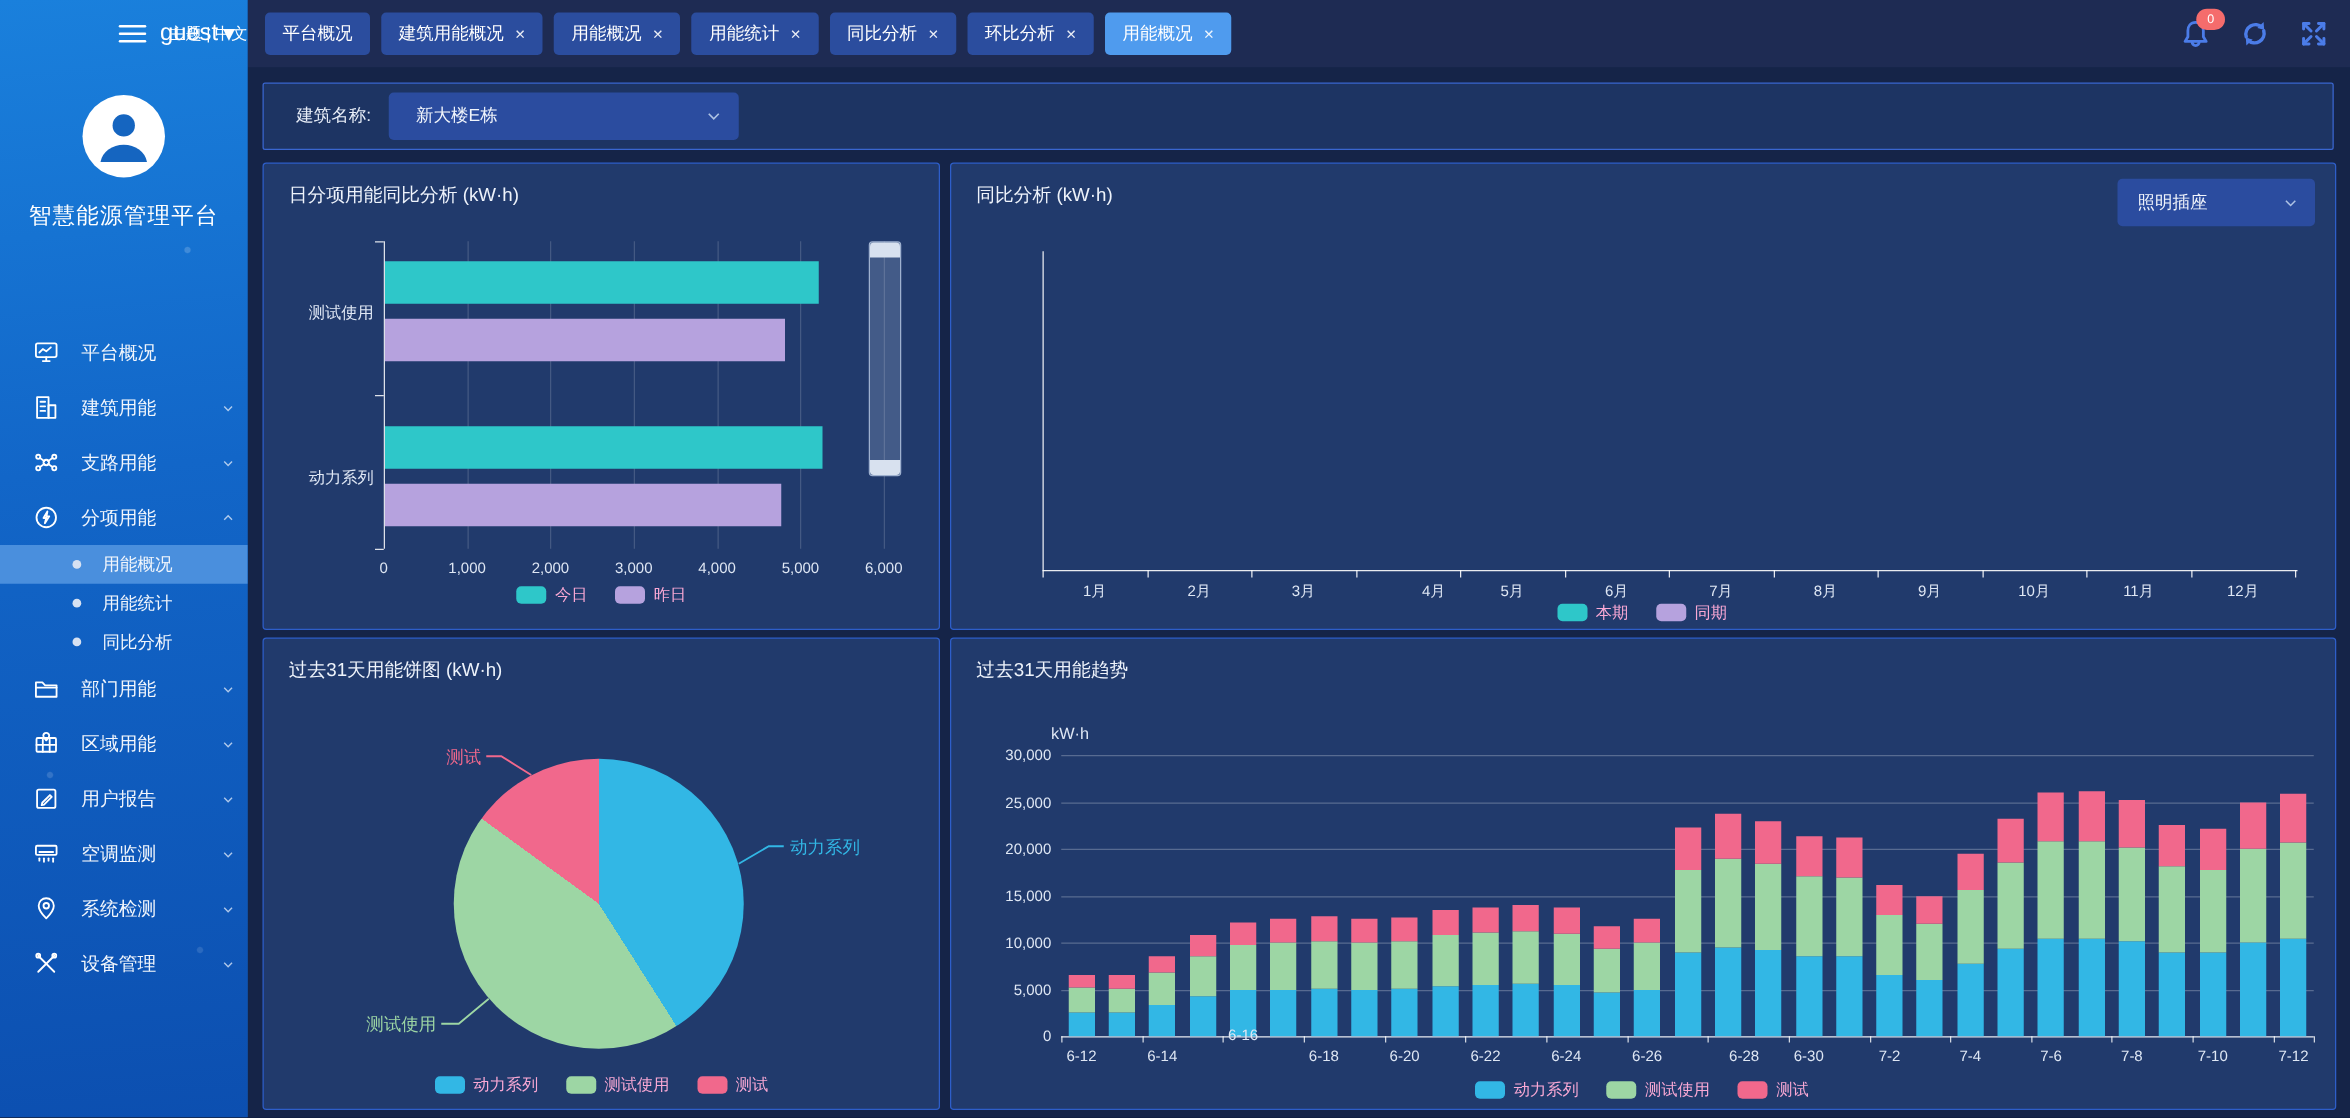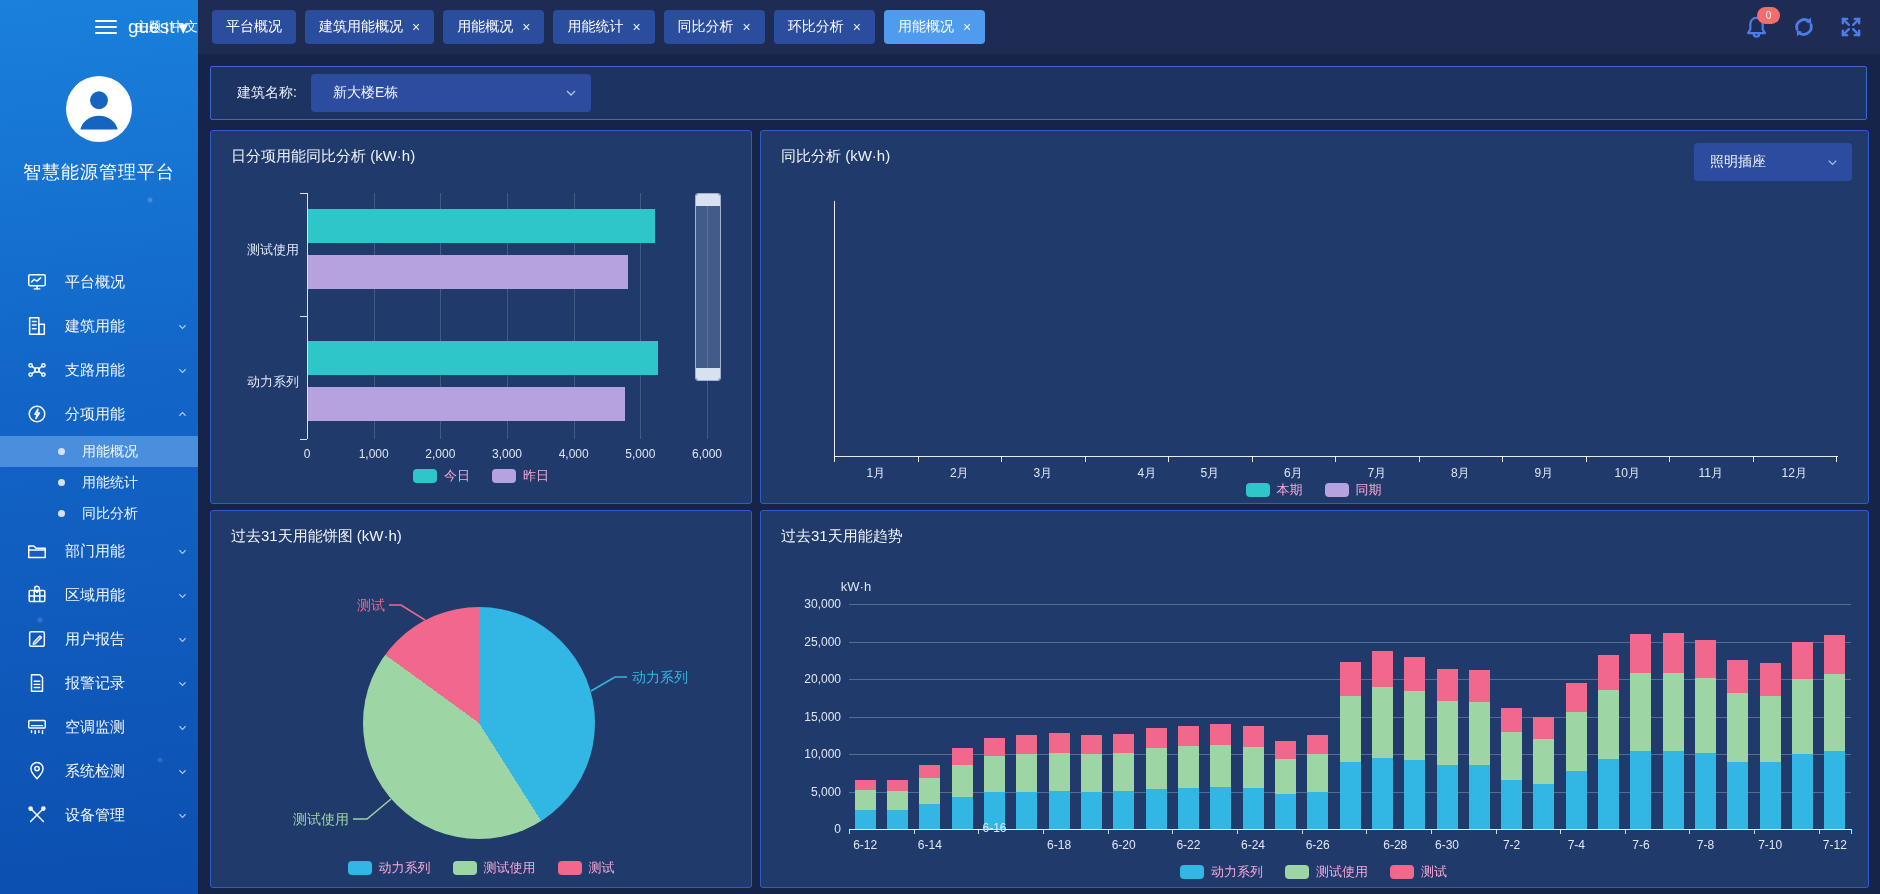--- a/index.html
+++ b/index.html
@@ -207,36 +207,20 @@
           </span>
         </div>
         <div class="menu-item">
           <span class="mi-icon">
             <svg width="22" height="22" viewBox="0 0 24 24" fill="none" stroke="#ffffff" stroke-width="1.6" stroke-linecap="round" stroke-linejoin="round">
               <rect x="4" y="4" width="16" height="16" rx="1.5"></rect>
               <path d="M8.5 15.5 L15.2 8.8 L16.8 10.4 L10.1 17.1 L8 17.6 Z"></path>
             </svg>
           </span>
           <span class="mi-label">用户报告</span>
-          <span class="mi-chev">
-            <svg width="15" height="15" viewBox="0 0 24 24" fill="none" stroke="#d7e4f7" stroke-width="1.8">
-              <polyline points="7,10 12,15 17,10"></polyline>
-            </svg>
-          </span>
-        </div>
-        <div class="menu-item">
-          <span class="mi-icon">
-            <svg width="22" height="22" viewBox="0 0 24 24" fill="none" stroke="#ffffff" stroke-width="1.6" stroke-linecap="round" stroke-linejoin="round">
-              <path d="M6 3 h9 l3 3 v15 h-12 z"></path>
-              <line x1="9" y1="10" x2="15" y2="10"></line>
-              <line x1="9" y1="13.5" x2="15" y2="13.5"></line>
-              <line x1="9" y1="17" x2="15" y2="17"></line>
-            </svg>
-          </span>
-          <span class="mi-label">报警记录</span>
           <span class="mi-chev">
             <svg width="15" height="15" viewBox="0 0 24 24" fill="none" stroke="#d7e4f7" stroke-width="1.8">
               <polyline points="7,10 12,15 17,10"></polyline>
             </svg>
           </span>
         </div>
         <div class="menu-item">
           <span class="mi-icon">
             <svg width="22" height="22" viewBox="0 0 24 24" fill="none" stroke="#ffffff" stroke-width="1.6" stroke-linecap="round" stroke-linejoin="round">
               <rect x="3" y="5" width="18" height="8" rx="1"></rect>

